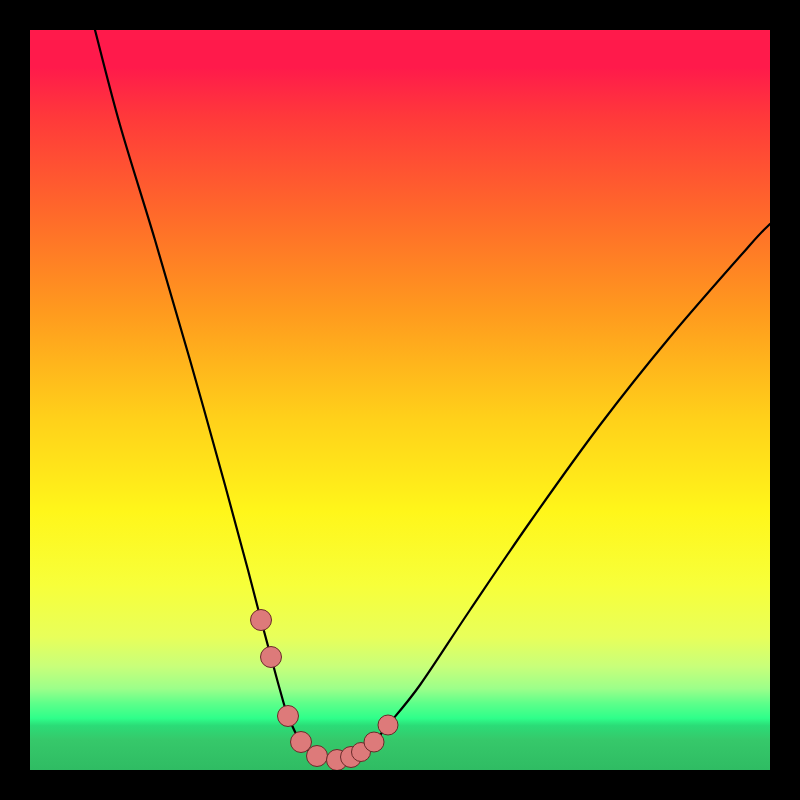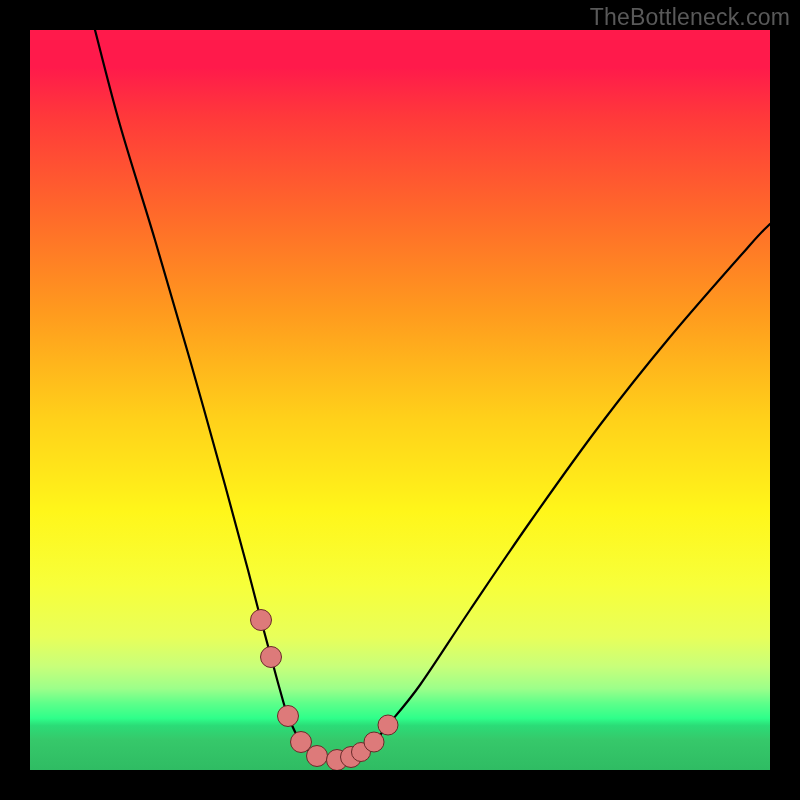--- a/index.html
+++ b/index.html
@@ -60,21 +60,20 @@
   }
   svg.curve {
     position: absolute;
     inset: 0;
   }
 </style>
 </head>
 <body>
 
 <div class="frame">
-  <div class="watermark">TheBottleneck.com</div>
   <div class="plot">
     <div class="gradient"></div>
     <svg class="curve" viewBox="0 0 740 740" preserveAspectRatio="none">
       <path id="curve-path" fill="none" stroke="#000000" stroke-width="2.2" stroke-linecap="round" stroke-linejoin="round" d="M 65 0 C 69.16666666666667 15.833333333333334, 80 60, 90 95 C 100 130, 113.33333333333333 170.83333333333334, 125 210 C 136.66666666666666 249.16666666666666, 148.33333333333334 289.1666666666667, 160 330 C 171.66666666666666 370.8333333333333, 185.33333333333334 420, 195 455 C 204.66666666666666 490, 212 517.5, 218 540 C 224 562.5, 227.16666666666666 575.5, 231 590 C 234.83333333333334 604.5, 237.83333333333334 615.3333333333334, 241 627 C 244.16666666666666 638.6666666666666, 247.16666666666666 650.1666666666666, 250 660 C 252.83333333333334 669.8333333333334, 254.5 677.3333333333334, 258 686 C 261.5 694.6666666666666, 266.1666666666667 705.3333333333334, 271 712 C 275.8333333333333 718.6666666666666, 281 723, 287 726 C 293 729, 301.3333333333333 729.8333333333334, 307 730 C 312.6666666666667 730.1666666666666, 317 728.3333333333334, 321 727 C 325 725.6666666666666, 327.1666666666667 724.5, 331 722 C 334.8333333333333 719.5, 339.5 716.5, 344 712 C 348.5 707.5, 350.3333333333333 704.5, 358 695 C 365.6666666666667 685.5, 376.3333333333333 674.1666666666666, 390 655 C 403.6666666666667 635.8333333333334, 421.6666666666667 607.1666666666666, 440 580 C 458.3333333333333 552.8333333333334, 478.3333333333333 522.8333333333334, 500 492 C 521.6666666666666 461.1666666666667, 546.6666666666666 425.8333333333333, 570 395 C 593.3333333333334 364.1666666666667, 615 337, 640 307 C 665 277, 703.3333333333334 233.83333333333334, 720 215 C 736.6666666666666 196.16666666666666, 736.6666666666666 197.5, 740 194"></path>
       <g id="markers">
           <circle cx="231" cy="590" r="10.5" fill="#dd7a7a" stroke="#6a2a2a" stroke-width="1"></circle>
           <circle cx="241" cy="627" r="10.5" fill="#dd7a7a" stroke="#6a2a2a" stroke-width="1"></circle>
           <circle cx="258" cy="686" r="10.5" fill="#dd7a7a" stroke="#6a2a2a" stroke-width="1"></circle>
           <circle cx="271" cy="712" r="10.5" fill="#dd7a7a" stroke="#6a2a2a" stroke-width="1"></circle>
           <circle cx="287" cy="726" r="10.5" fill="#dd7a7a" stroke="#6a2a2a" stroke-width="1"></circle>

